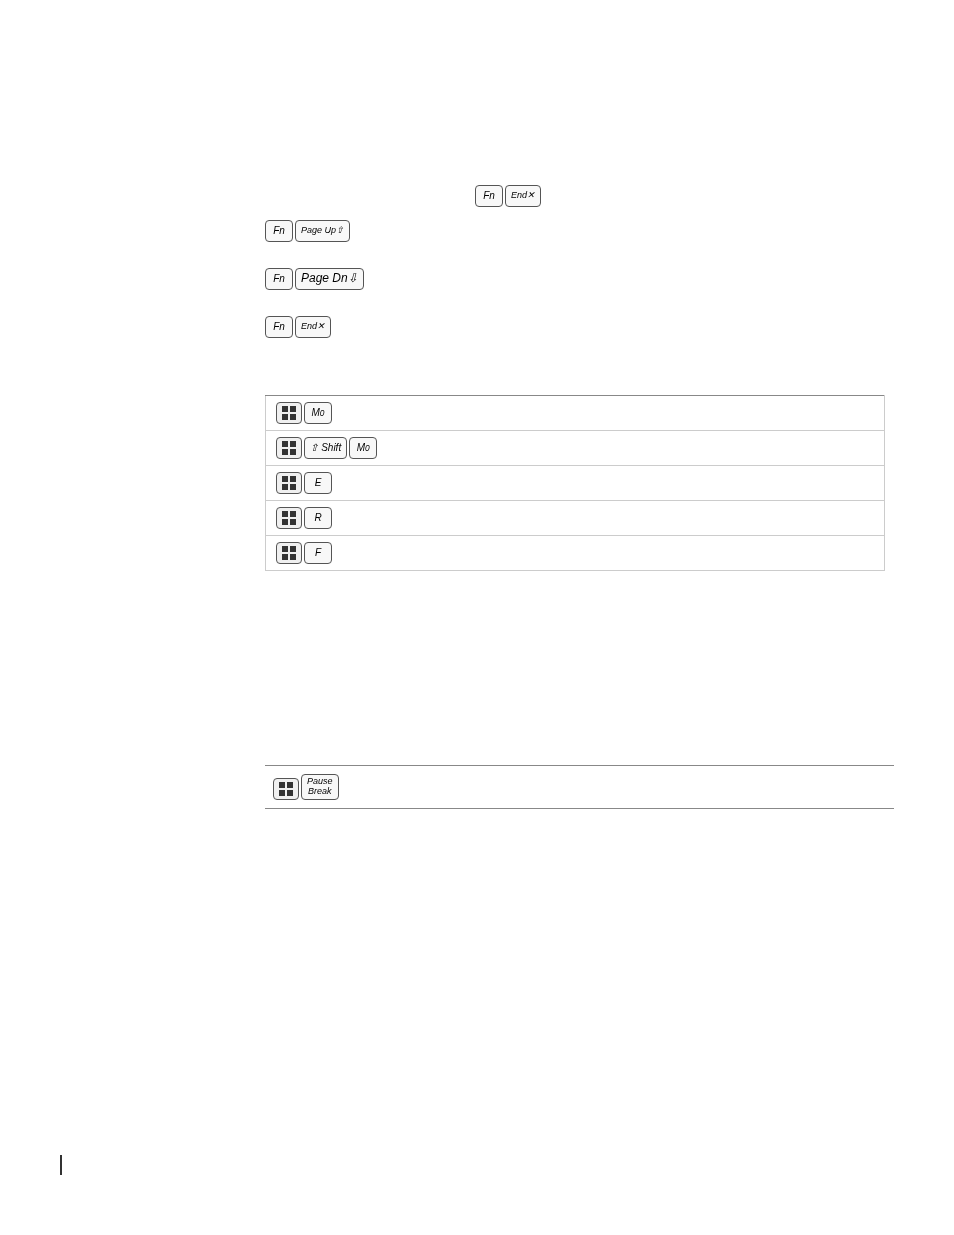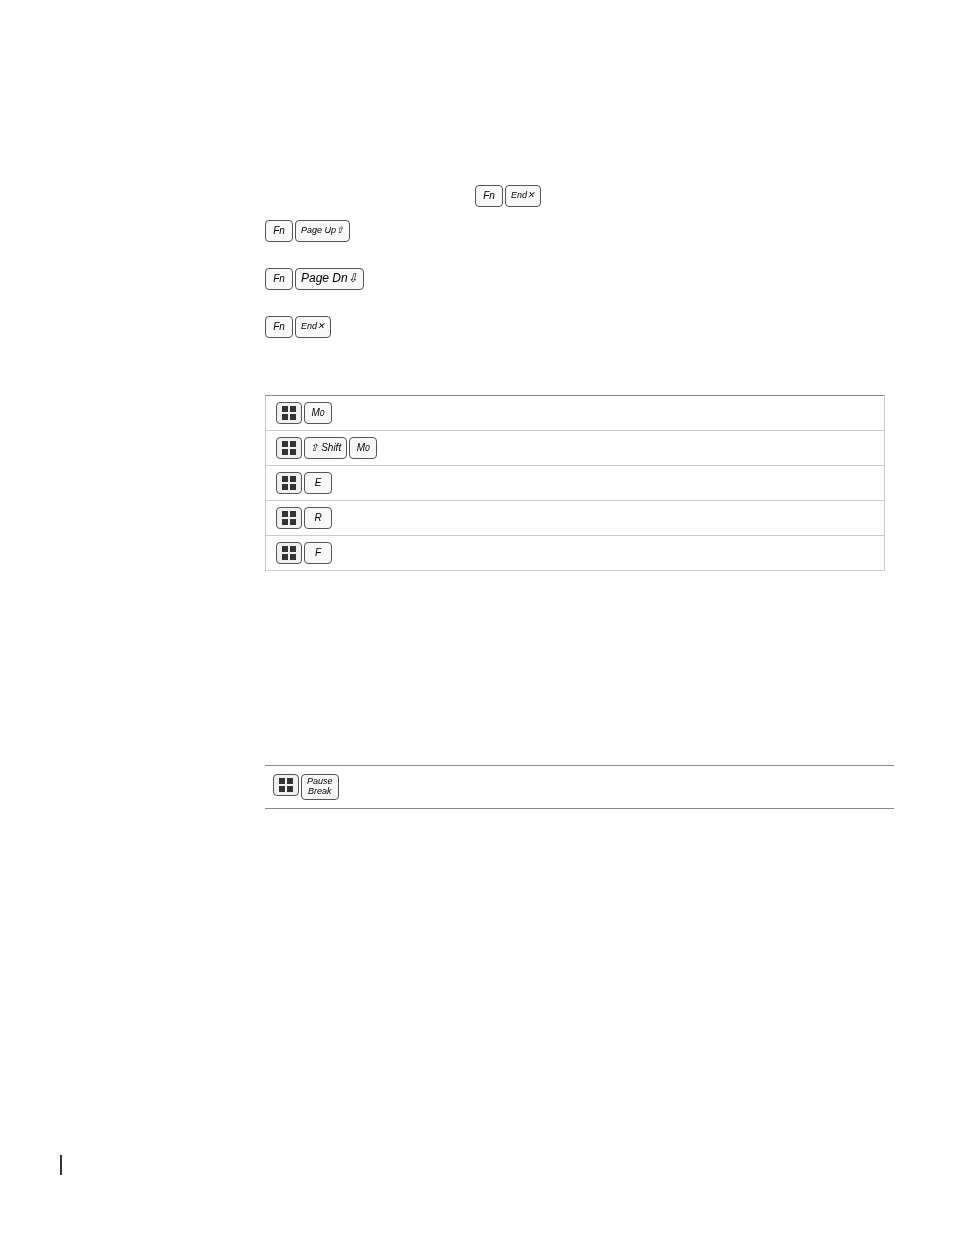--- a/index.html
+++ b/index.html
@@ -110,21 +110,21 @@
       position: absolute;
       top: 765px;
       left: 265px;
       right: 60px;
       border-top: 1.5px solid #888;
       border-bottom: 1.5px solid #888;
     }
 
     .win-pause-row {
       display: flex;
-      align-items: flex-start;
+      align-items: flex-end;
       padding: 8px 8px;
     }
 
     
     .left-line {
       position: absolute;
       left: 60px;
       bottom: 60px;
       width: 2px;
       height: 20px;

